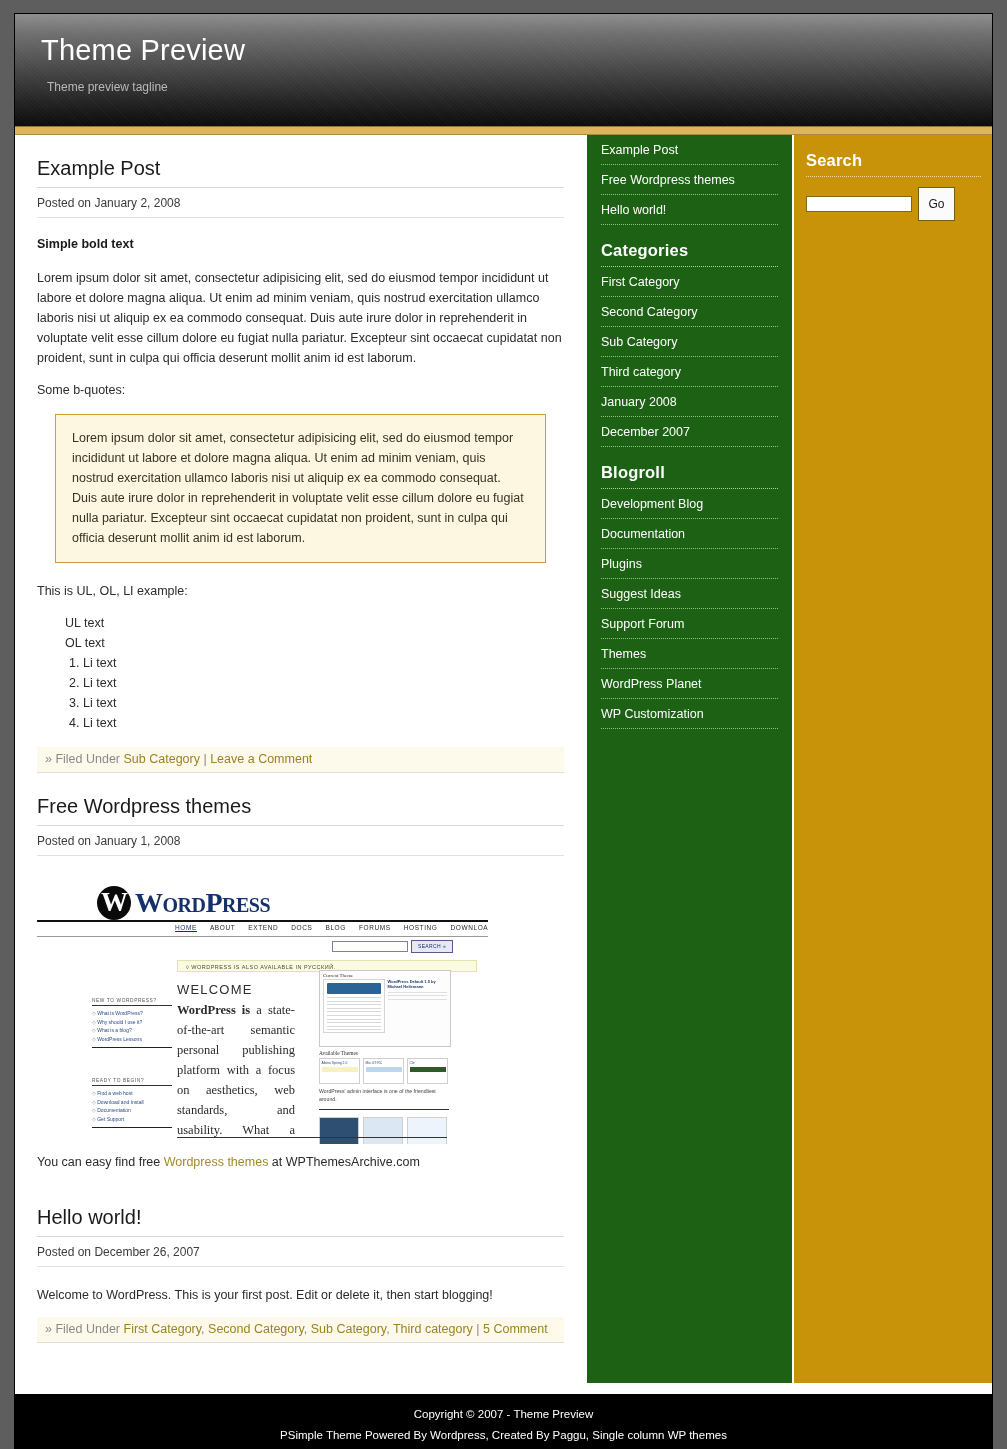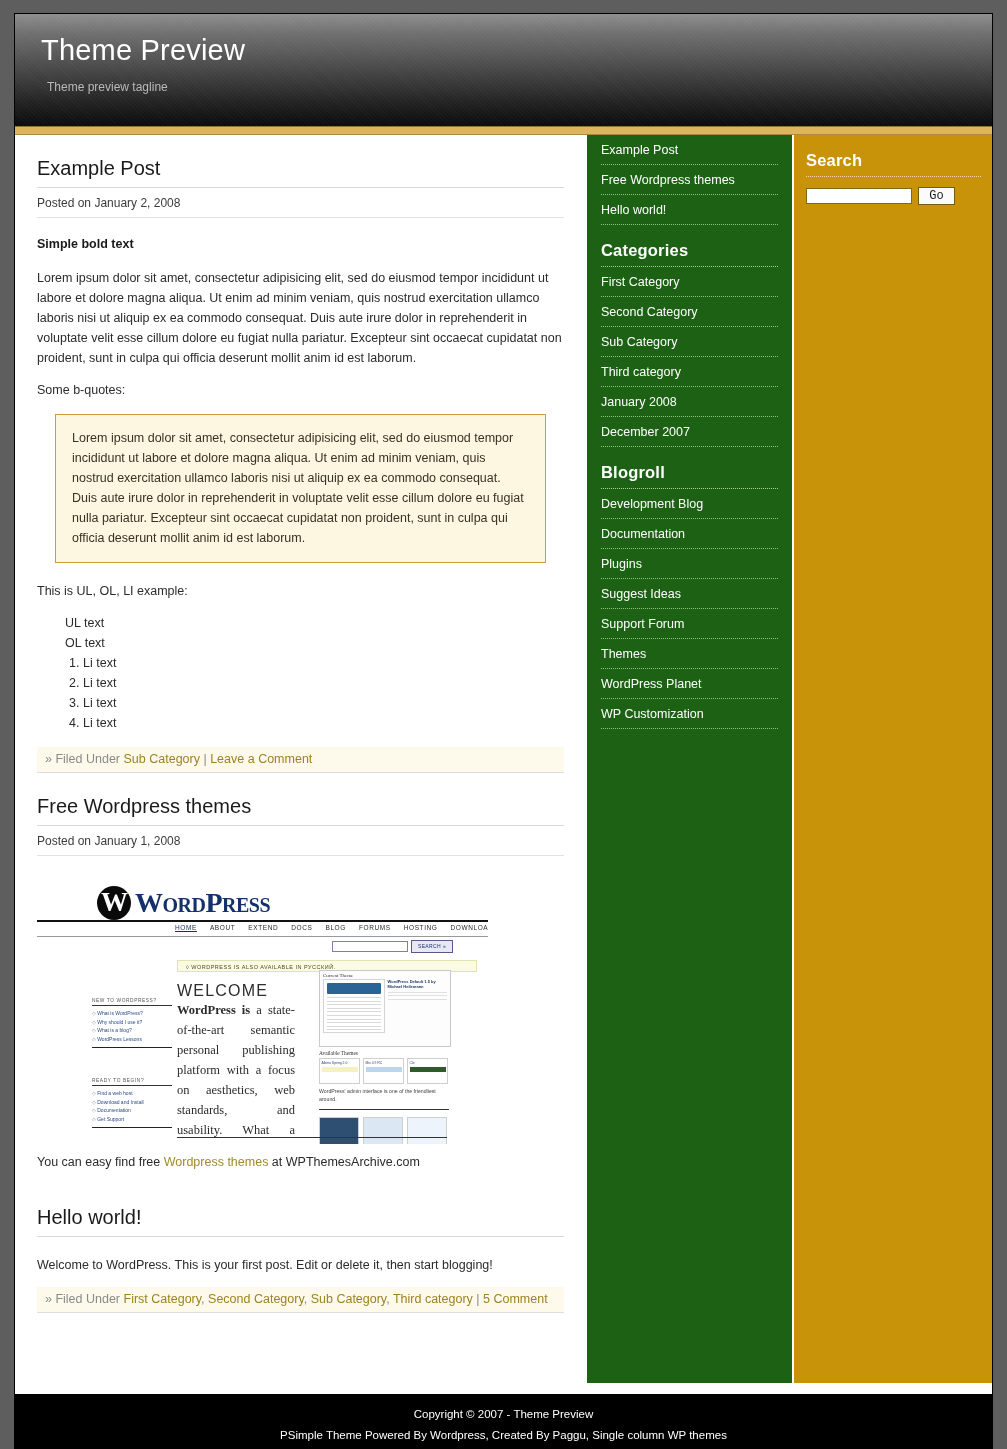--- a/index.html
+++ b/index.html
@@ -267,21 +267,21 @@
     color: #4a4a2a;
     line-height: 12px;
     padding-left: 8px;
     letter-spacing: 0.5px;
     box-sizing: border-box;
   }
   .wp-welcome {
     position: absolute;
     left: 140px; top: 100px;
     font-family: "Liberation Sans", sans-serif;
-    font-size: 16px;
+    font-size: 13px;
     color: #2e2e2e;
     letter-spacing: 1.2px;
   }
   .wp-col-left {
     position: absolute;
     left: 55px; top: 116px;
     width: 80px;
   }
   .wp-sub-head {
     font-family: "Liberation Sans", sans-serif;
@@ -439,24 +439,24 @@
     background: #ffffff;
     font-family: "Liberation Sans", sans-serif;
     font-size: 11px;
     padding: 0 3px;
     box-sizing: border-box;
     outline: none;
   }
   .search-go {
     margin-left: 6px;
     width: 37px;
-    height: 18px;
+    height: 34px;
     border: 1px solid #6f5f10;
     background: #fbfbfb;
-    font-family: Liberation Mono, monospace;
+    font-family: Liberation Sans, sans-serif;
     font-size: 12px;
     color: #1a1a1a;
     cursor: pointer;
     padding: 0;
     line-height: 16px;
   }
   
   #footer {
     height: 56px;
     background: #000000;
@@ -623,20 +623,21 @@
             </div>
             <div class="wp-bottom-rule"></div>
           </div>
 
           <p><span>You can easy find free </span><a class="inline-link" href="#">Wordpress themes</a><span> at WPThemesArchive.com</span></p>
         </div>
       </div>
 
       <div class="post">
         <h2 class="post-title">Hello world!</h2>
+        <div class="post-date">Posted on December 26, 2007</div>
         <div class="post-body">
           <p style="padding-top:8px;">Welcome to WordPress. This is your first post. Edit or delete it, then start blogging!</p>
         </div>
         <div class="filed-under">
           <span class="arrow">» Filed Under</span>
           <a href="#">First Category</a><span class="sep">, </span><a href="#">Second Category</a><span class="sep">, </span><a href="#">Sub Category</a><span class="sep">, </span><a href="#">Third category</a><span class="sep"> | </span><a href="#">5 Comment</a>
         </div>
       </div>
 
     </div>

